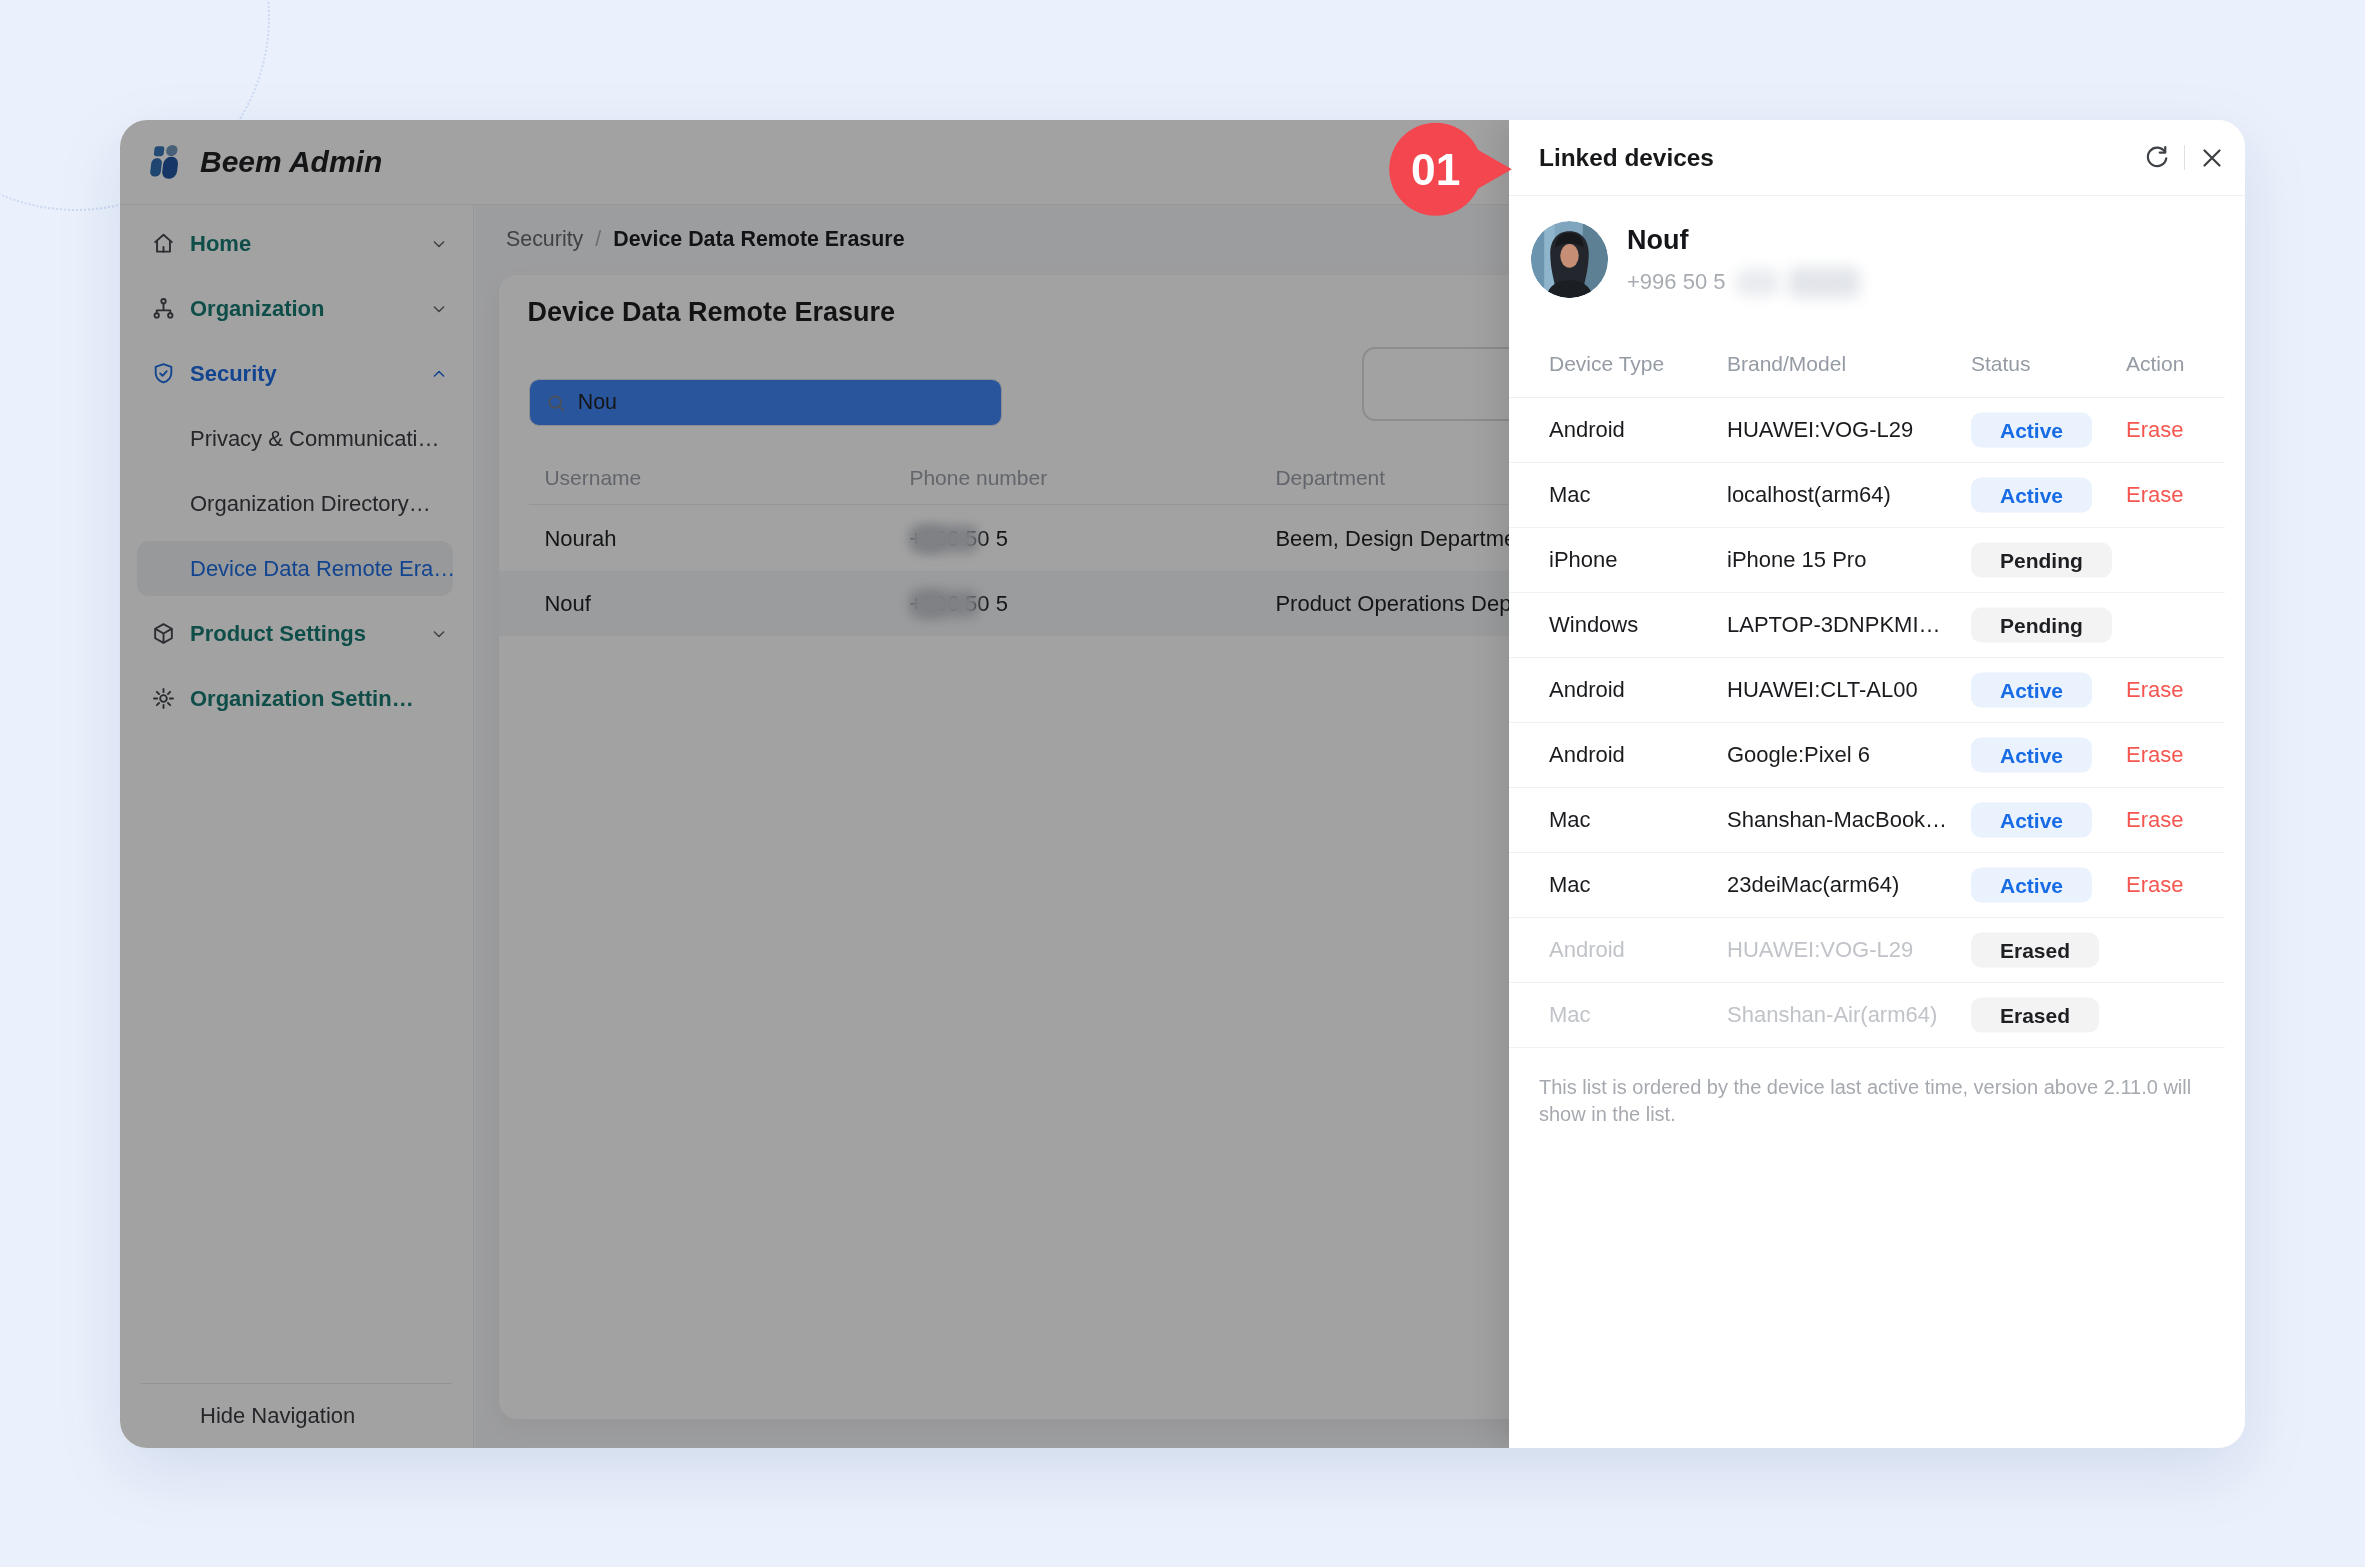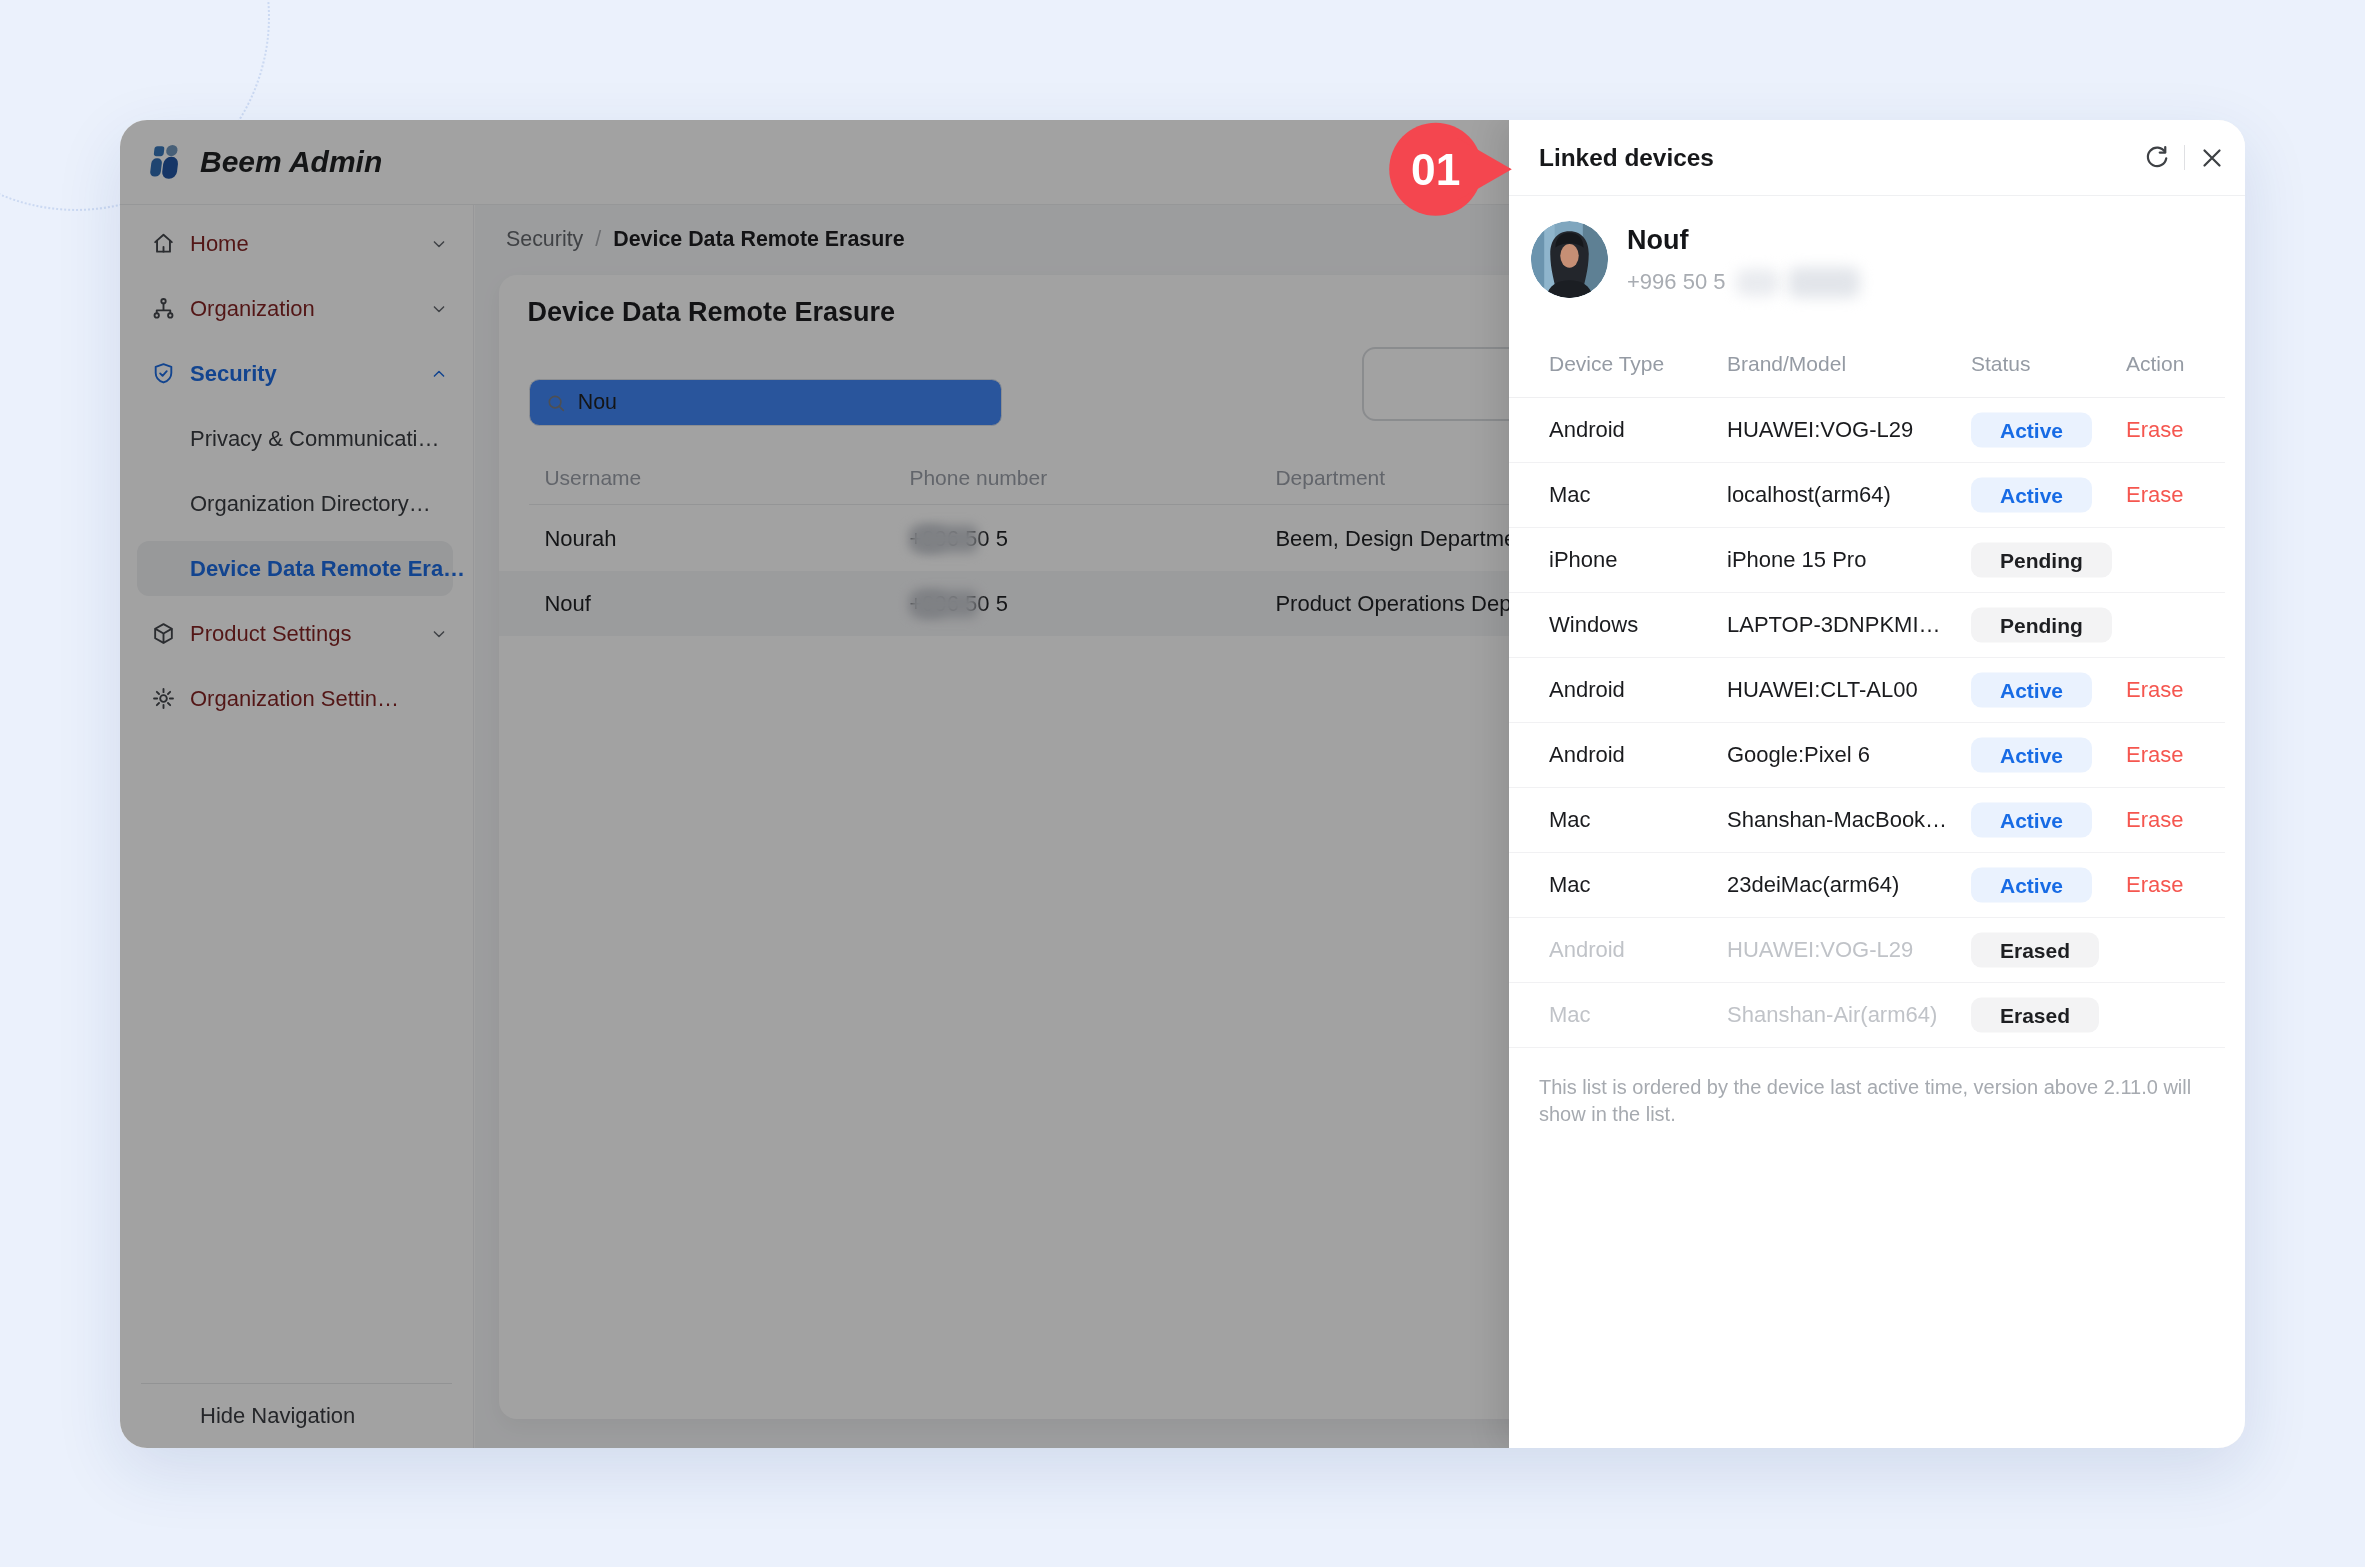--- a/index.html
+++ b/index.html
@@ -19,25 +19,25 @@
 
   
   .sidebar{position:absolute;left:0;top:85px;bottom:0;width:353px;background:#fff;
            border-right:1.5px solid #EDEEF0;z-index:1;}
   .nav-items{padding-top:6px;}
   .nav-item,.nav-subitem{height:65px;position:relative;cursor:pointer;}
   .nicon{position:absolute;left:31px;top:20px;width:25px;height:25px;color:#3E4147;}
   .nicon svg,.chev svg,.sicon svg,.search-icon svg,.pa-icon svg{width:100%;height:100%;fill:none;
         stroke:currentColor;stroke-width:1.8;stroke-linecap:round;stroke-linejoin:round;}
   .nav-label{position:absolute;left:70px;top:50%;transform:translateY(-50%);font-size:22px;
-             color:#7f1d1d;font-weight:400;white-space:nowrap;z-index:1;}
+             color:#0f766e;font-weight:700;white-space:nowrap;z-index:1;}
   .nav-subitem .nav-label{font-weight:400;color:#33363B;}
   .chev{position:absolute;right:24px;top:23px;width:20px;height:20px;color:#61656B;}
   .nav-item.active .nav-label,.nav-item.active .nicon,.nav-item.active .chev{color:var(--accent);font-weight:600;}
-  .nav-subitem.selected .nav-label{color:var(--accent);font-weight:700;text-align:right;}
+  .nav-subitem.selected .nav-label{color:var(--accent);font-weight:400;text-align:right;}
   .nav-subitem.selected::before{content:"";position:absolute;left:17px;right:20px;top:5.2px;bottom:5.2px;
              background:#EFF0F2;border-radius:12px;}
   .sidebar-footer{position:absolute;left:0;right:0;bottom:0;}
   .sf-divider{margin:0 21px;border-top:1.5px solid #E6E7E9;}
   .hide-nav{height:64px;display:flex;align-items:center;padding-left:41px;gap:15px;cursor:pointer;}
   .sicon{width:24px;height:24px;color:#3A3D42;}
   .hide-nav-label{font-size:22px;color:#34373C;}
 
   
   .content{position:absolute;left:355px;top:85px;right:0;bottom:0;background:#F6F7F9;}

